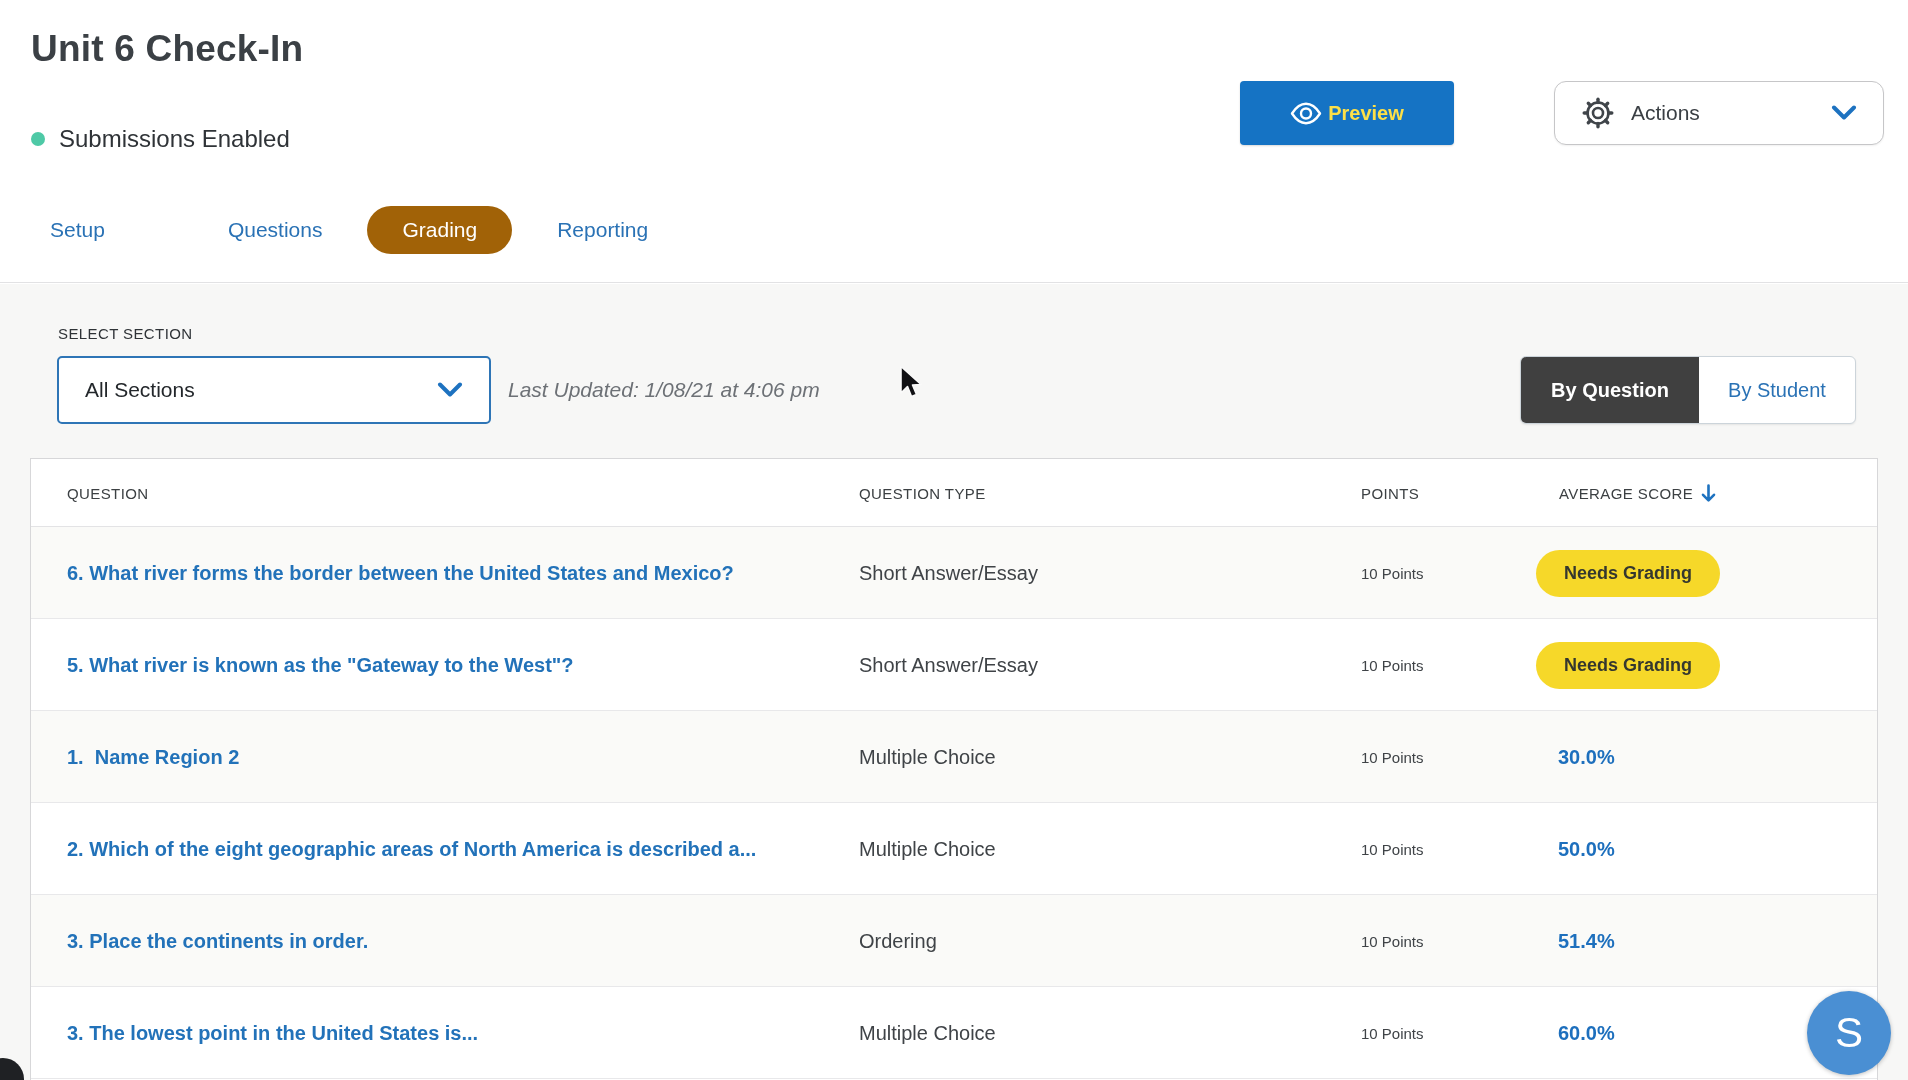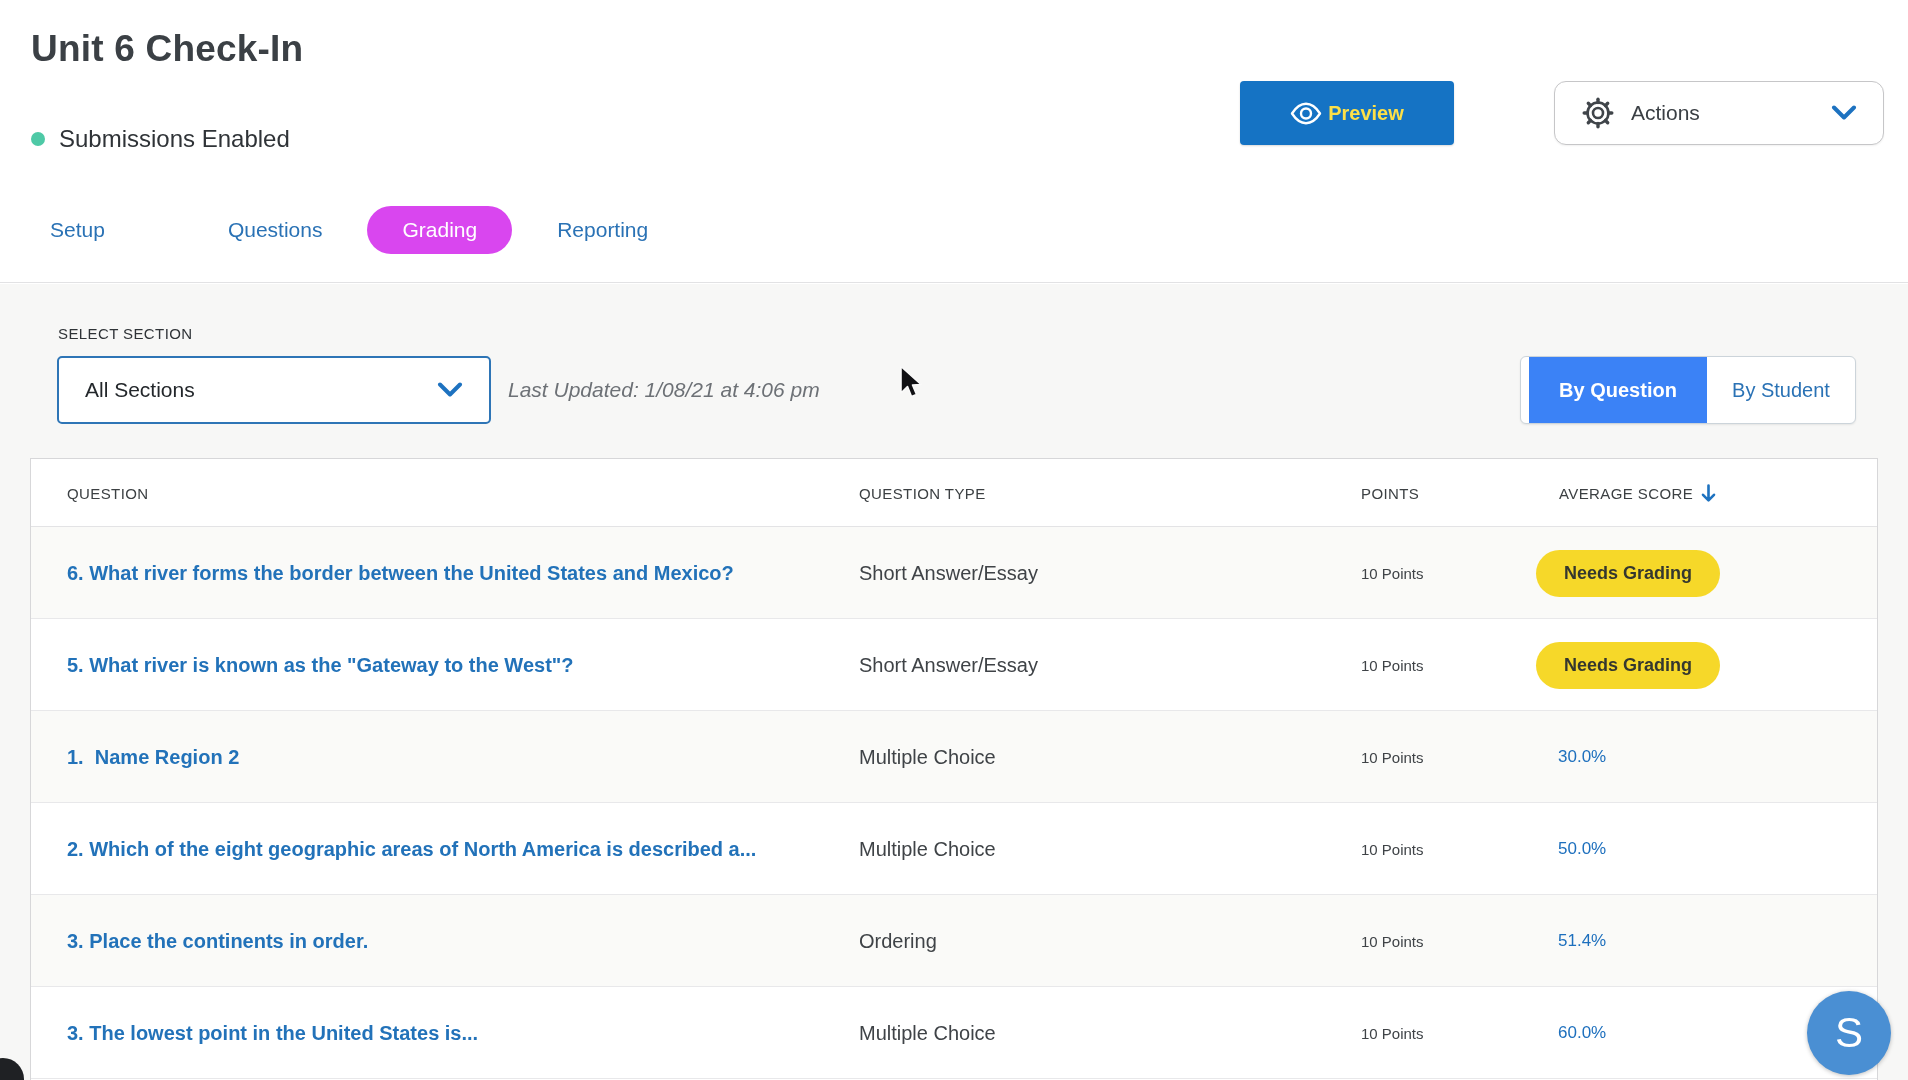--- a/index.html
+++ b/index.html
@@ -35,21 +35,21 @@
   .actions-btn .chev { margin-left:auto; display:flex; }
 
   
   .tabs { position:absolute; left:40px; top:206px; height:48px;
     display:flex; align-items:center; }
   .tab { font-size:21px; color:#2a72b5; cursor:pointer; padding:0 10px;
     background:none; border:none; font-family:inherit; }
   .tab-setup     { margin-right:103px; }
   .tab-questions { margin-right:35px; }
   .tab-reporting { margin-left:35px; }
-  .tab.active { background:#d946ef; color:#ffffff; border-radius:24px;
+  .tab.active { background:#a16207; color:#ffffff; border-radius:24px;
     height:48px; line-height:48px; padding:0 35px; }
 
   
   .page-body { position:absolute; top:284px; left:0; right:0; bottom:0;
     background:#f7f7f6; }
 
   .select-label { position:absolute; left:58px; top:325px; font-size:15px;
     color:#2f3337; letter-spacing:0.4px; }
   .section-select { position:absolute; left:57px; top:356px; width:434px; height:68px;
     background:#fff; border:2px solid #2e75b6; border-radius:5px;
@@ -60,21 +60,21 @@
   .last-updated { position:absolute; left:508px; top:378px; font-size:21px;
     font-style:italic; color:#6d7176; }
 
   
   .view-toggle { position:absolute; left:1520px; top:356px; width:336px; height:68px;
     display:flex; border-radius:6px; overflow:hidden;
     border:1px solid #ccd4da; background:#fff;
     box-shadow:0 1px 2px rgba(0,0,0,0.08); }
   .seg { flex:1; display:flex; align-items:center; justify-content:center;
     font-size:20px; cursor:pointer; background:none; border:none; font-family:inherit; }
-  .seg.active { background:#3b82f6; color:#fff; font-weight:700; flex:0 0 178px;margin-left:8px; }
+  .seg.active { background:#404040; color:#fff; font-weight:700; flex:0 0 178px; }
   .seg.inactive { color:#2a72b5; }
 
   
   .table-card { position:absolute; left:30px; top:458px; width:1848px; height:640px;
     background:#fff; border:1px solid #d7d7d9; }
   .thead { position:relative; height:68px; border-bottom:1px solid #e3e3e5;
     background:#fff; }
   .th { position:absolute; top:0; height:68px; display:flex; align-items:center;
     font-size:15px; color:#3c4043; letter-spacing:0.4px; }
   .th-question { left:36px; }
@@ -84,21 +84,21 @@
 
   .trow { position:relative; height:92px; border-bottom:1px solid #e8e8ea;
     background:#fff; }
   .trow:nth-child(odd) { background:#fafaf8; }
   .td { position:absolute; top:0; height:92px; display:flex; align-items:center; }
   .td-question { left:36px; max-width:760px; font-size:20px; font-weight:700;
     color:#2272b9; cursor:pointer; white-space:nowrap; }
   .td-type   { left:828px;  font-size:20px; color:#3f4347; }
   .td-points { left:1330px; font-size:15px; color:#3f4347; }
   .td-score  { left:1505px; }
-  .td-score .pct { font-size:17px; font-weight:400; color:#1d6fbd; padding-left:22px; }
+  .td-score .pct { font-size:20px; font-weight:700; color:#1d6fbd; padding-left:22px; }
   .td-score .badge { background:#f6d829; color:#34372f; font-size:18px; font-weight:700;
     padding:13px 28px; border-radius:999px; }
 
   
   .avatar { position:absolute; right:17px; bottom:5px; width:84px; height:84px;
     border-radius:50%; background:#4a8fd3; color:#fff; font-size:42px;
     display:flex; align-items:center; justify-content:center; cursor:pointer;
     box-shadow:0 1px 4px rgba(0,0,0,0.25); }
   .corner-widget { position:absolute; left:-18px; bottom:-20px; width:42px; height:42px;
     border-radius:50%; background:#1f2124; }

